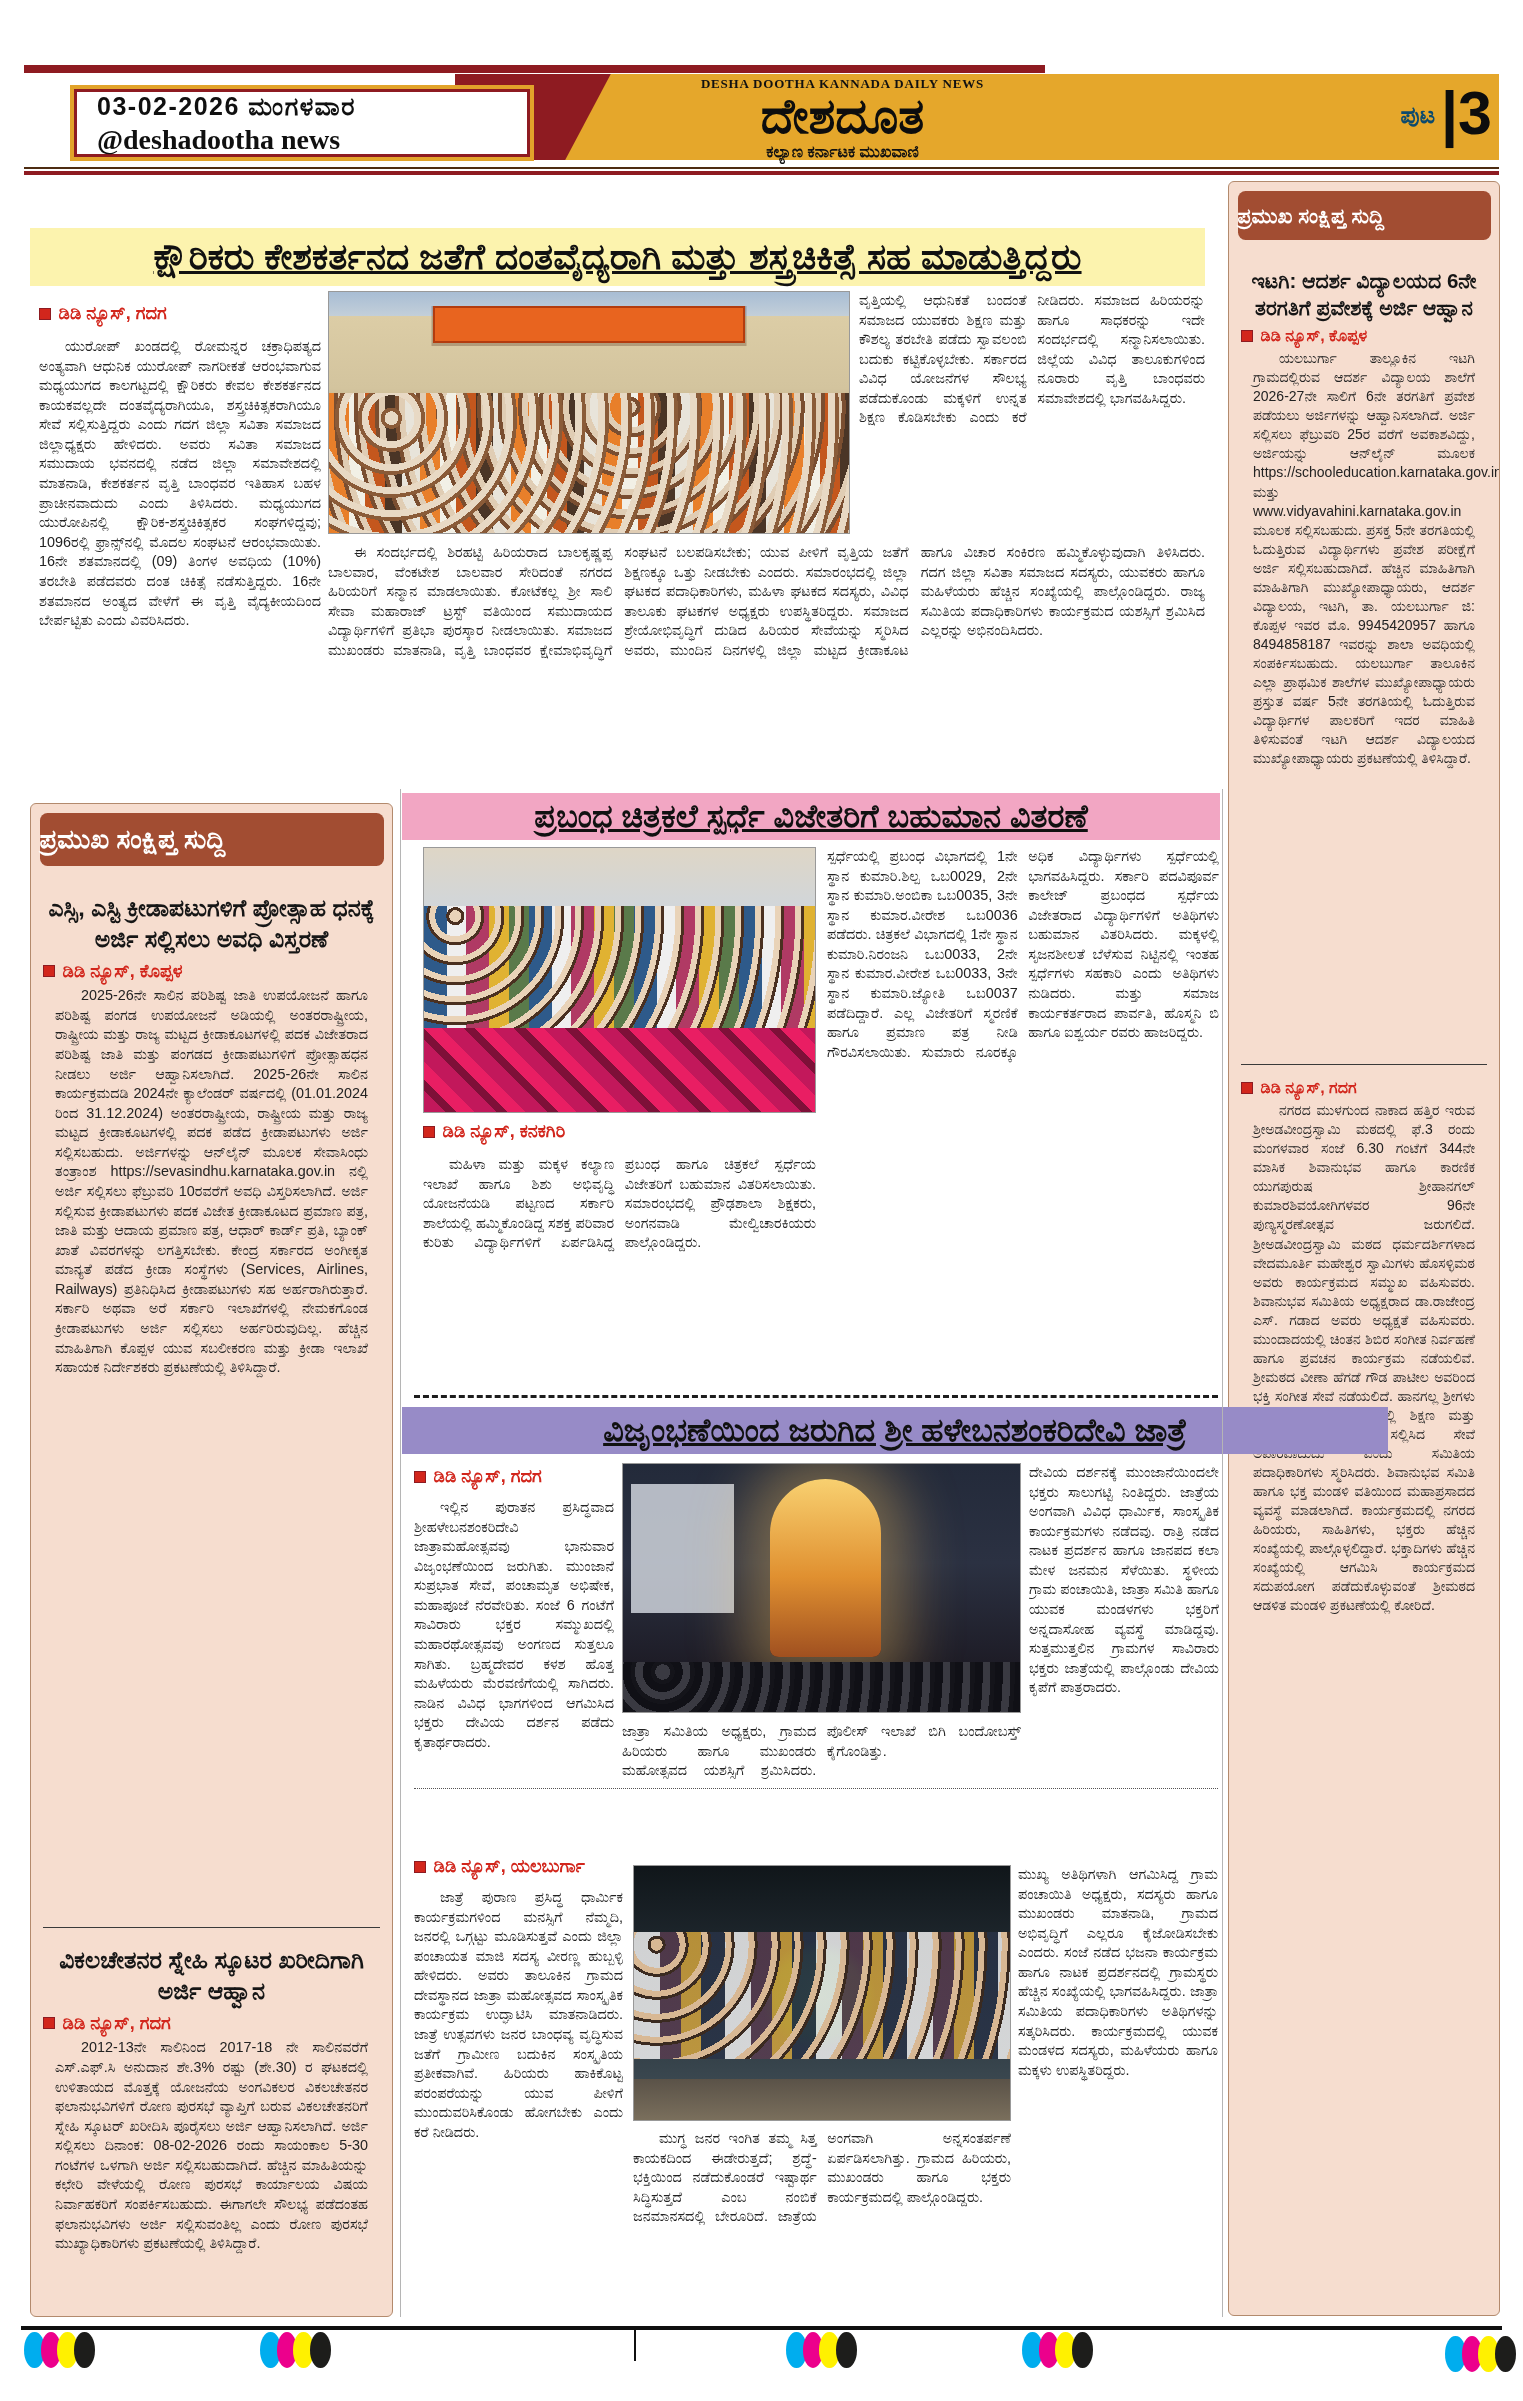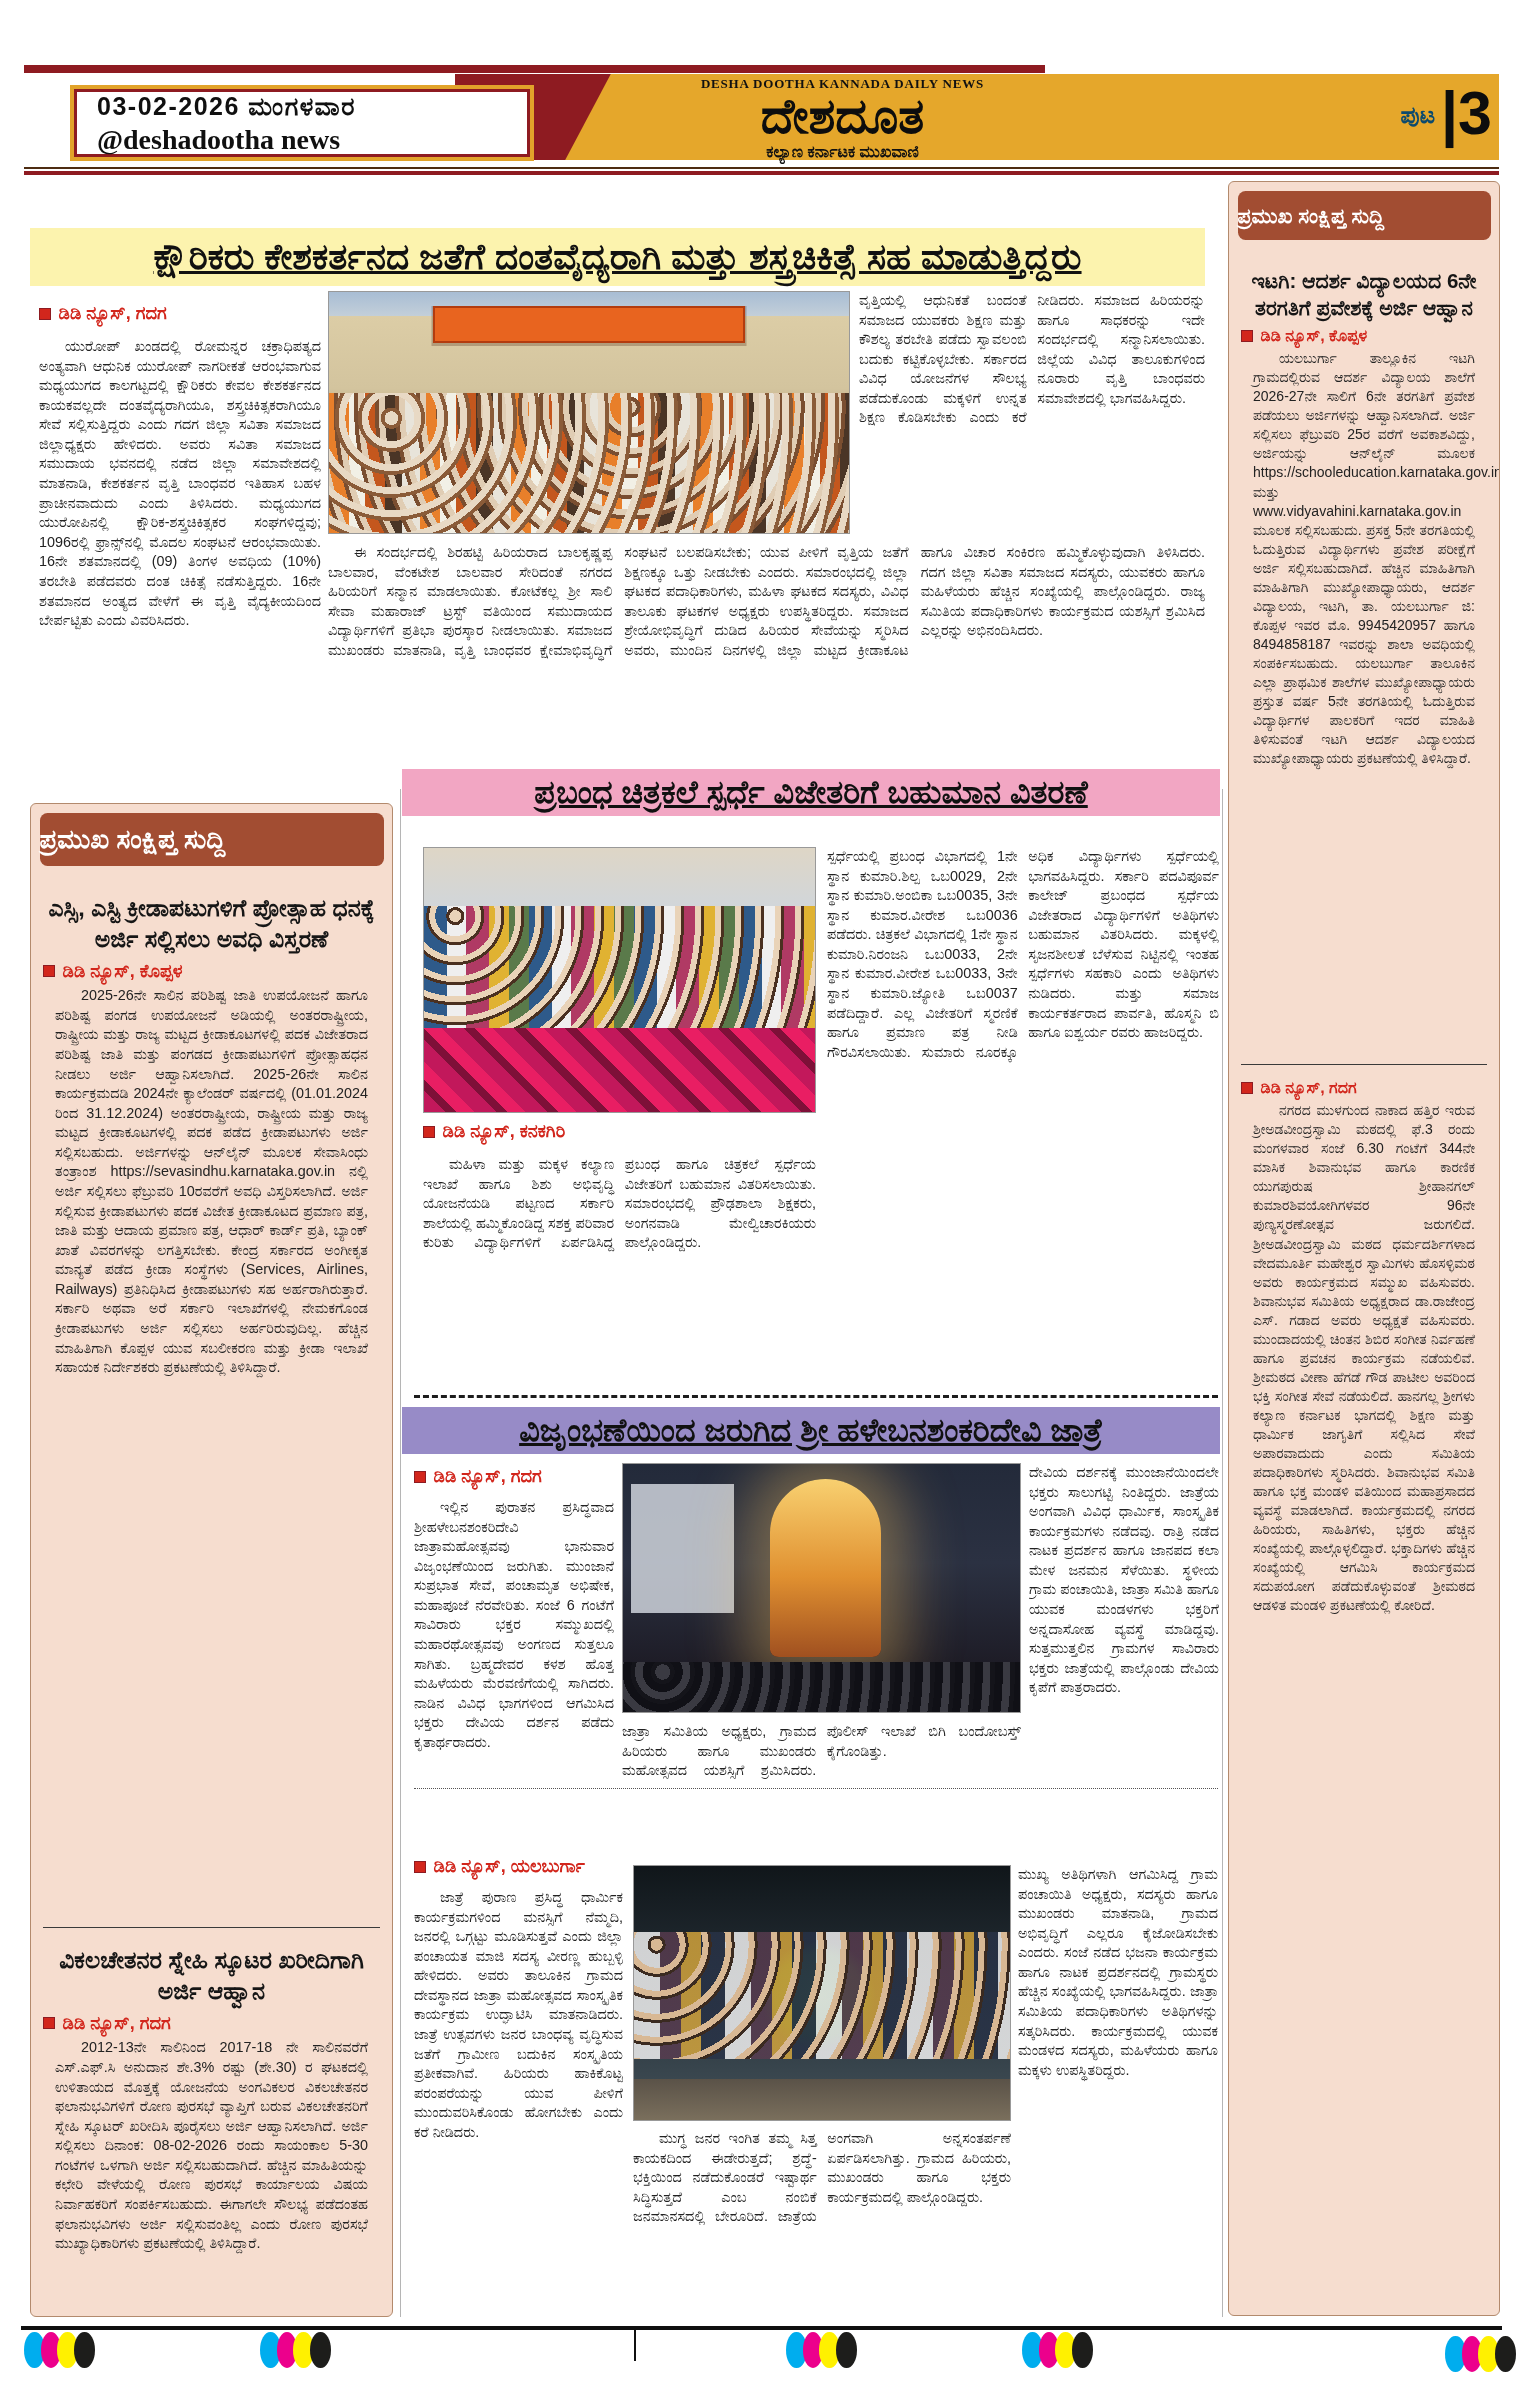--- a/index.html
+++ b/index.html
@@ -185,21 +185,21 @@
     <div class="brief-divider"></div>
     <div class="byline brief-byline" style="font-size:16px;">
       <span class="sq"></span>
       <span>ಡಿಡಿ ನ್ಯೂಸ್, ಗದಗ</span>
     </div>
     <div class="bodytext brief-body" style="height:1024px;font-size:14px;">
       <span class="indent"></span><span>ನಗರದ ಮುಳಗುಂದ ನಾಕಾದ ಹತ್ತಿರ ಇರುವ ಶ್ರೀಅಡವೀಂದ್ರಸ್ವಾಮಿ ಮಠದಲ್ಲಿ ಫೆ.3 ರಂದು ಮಂಗಳವಾರ ಸಂಜೆ 6.30 ಗಂಟೆಗೆ 344ನೇ ಮಾಸಿಕ ಶಿವಾನುಭವ ಹಾಗೂ ಕಾರಣಿಕ ಯುಗಪುರುಷ ಶ್ರೀಹಾನಗಲ್ ಕುಮಾರಶಿವಯೋಗಿಗಳವರ 96ನೇ ಪುಣ್ಯಸ್ಮರಣೋತ್ಸವ ಜರುಗಲಿದೆ. ಶ್ರೀಅಡವೀಂದ್ರಸ್ವಾಮಿ ಮಠದ ಧರ್ಮದರ್ಶಿಗಳಾದ ವೇದಮೂರ್ತಿ ಮಹೇಶ್ವರ ಸ್ವಾಮಿಗಳು ಹೊಸಳ್ಳಿಮಠ ಅವರು ಕಾರ್ಯಕ್ರಮದ ಸಮ್ಮುಖ ವಹಿಸುವರು. ಶಿವಾನುಭವ ಸಮಿತಿಯ ಅಧ್ಯಕ್ಷರಾದ ಡಾ.ರಾಜೇಂದ್ರ ಎಸ್. ಗಡಾದ ಅವರು ಅಧ್ಯಕ್ಷತೆ ವಹಿಸುವರು. ಮುಂದಾದಯಲ್ಲಿ ಚಿಂತನ ಶಿಬಿರ ಸಂಗೀತ ನಿರ್ವಹಣೆ ಹಾಗೂ ಪ್ರವಚನ ಕಾರ್ಯಕ್ರಮ ನಡೆಯಲಿವೆ. ಶ್ರೀಮಠದ ವೀಣಾ ಹೆಗಡೆ ಗೌಡ ಪಾಟೀಲ ಅವರಿಂದ ಭಕ್ತಿ ಸಂಗೀತ ಸೇವೆ ನಡೆಯಲಿದೆ. ಹಾನಗಲ್ಲ ಶ್ರೀಗಳು ಕಲ್ಯಾಣ ಕರ್ನಾಟಕ ಭಾಗದಲ್ಲಿ ಶಿಕ್ಷಣ ಮತ್ತು ಧಾರ್ಮಿಕ ಜಾಗೃತಿಗೆ ಸಲ್ಲಿಸಿದ ಸೇವೆ ಅಪಾರವಾದುದು ಎಂದು ಸಮಿತಿಯ ಪದಾಧಿಕಾರಿಗಳು ಸ್ಮರಿಸಿದರು. ಶಿವಾನುಭವ ಸಮಿತಿ ಹಾಗೂ ಭಕ್ತ ಮಂಡಳಿ ವತಿಯಿಂದ ಮಹಾಪ್ರಸಾದದ ವ್ಯವಸ್ಥೆ ಮಾಡಲಾಗಿದೆ. ಕಾರ್ಯಕ್ರಮದಲ್ಲಿ ನಗರದ ಹಿರಿಯರು, ಸಾಹಿತಿಗಳು, ಭಕ್ತರು ಹೆಚ್ಚಿನ ಸಂಖ್ಯೆಯಲ್ಲಿ ಪಾಲ್ಗೊಳ್ಳಲಿದ್ದಾರೆ. ಭಕ್ತಾದಿಗಳು ಹೆಚ್ಚಿನ ಸಂಖ್ಯೆಯಲ್ಲಿ ಆಗಮಿಸಿ ಕಾರ್ಯಕ್ರಮದ ಸದುಪಯೋಗ ಪಡೆದುಕೊಳ್ಳುವಂತೆ ಶ್ರೀಮಠದ ಆಡಳಿತ ಮಂಡಳಿ ಪ್ರಕಟಣೆಯಲ್ಲಿ ಕೋರಿದೆ.</span>
     </div>
   </div>
 
-  <div class="headline-band band-pink abs" style="left:402px;top:769px;width:818px;height:47px;">
+  <div class="headline-band band-pink abs" style="left:402px;top:793px;width:818px;height:47px;">
     <span>ಪ್ರಬಂಧ ಚಿತ್ರಕಲೆ ಸ್ಪರ್ಧೆ ವಿಜೇತರಿಗೆ ಬಹುಮಾನ ವಿತರಣೆ</span>
   </div>
 
   <div class="photo photo-essay abs" style="left:423px;top:847px;width:393px;height:266px;">
     <div class="people"></div>
     <div class="carpet"></div>
   </div>
 
   <div class="byline abs" style="left:423px;top:1121px;width:303px;">
     <span class="sq"></span>
@@ -209,21 +209,21 @@
   <div class="bodytext abs" style="left:827px;top:847px;width:392px;height:446px;column-count:2;column-gap:10.6px;">
     <span>ಸ್ಪರ್ಧೆಯಲ್ಲಿ ಪ್ರಬಂಧ ವಿಭಾಗದಲ್ಲಿ 1ನೇ ಸ್ಥಾನ ಕುಮಾರಿ.ಶಿಲ್ಪ ಒಬ0029, 2ನೇ ಸ್ಥಾನ ಕುಮಾರಿ.ಅಂಬಿಕಾ ಒಬ0035, 3ನೇ ಸ್ಥಾನ ಕುಮಾರ.ವೀರೇಶ ಒಬ0036 ಪಡೆದರು. ಚಿತ್ರಕಲೆ ವಿಭಾಗದಲ್ಲಿ 1ನೇ ಸ್ಥಾನ ಕುಮಾರಿ.ನಿರಂಜನಿ ಒಬ0033, 2ನೇ ಸ್ಥಾನ ಕುಮಾರ.ವೀರೇಶ ಒಬ0033, 3ನೇ ಸ್ಥಾನ ಕುಮಾರಿ.ಜ್ಯೋತಿ ಒಬ0037 ಪಡೆದಿದ್ದಾರೆ. ಎಲ್ಲ ವಿಜೇತರಿಗೆ ಸ್ಮರಣಿಕೆ ಹಾಗೂ ಪ್ರಮಾಣ ಪತ್ರ ನೀಡಿ ಗೌರವಿಸಲಾಯಿತು. ಸುಮಾರು ನೂರಕ್ಕೂ ಅಧಿಕ ವಿದ್ಯಾರ್ಥಿಗಳು ಸ್ಪರ್ಧೆಯಲ್ಲಿ ಭಾಗವಹಿಸಿದ್ದರು. ಸರ್ಕಾರಿ ಪದವಿಪೂರ್ವ ಕಾಲೇಜ್ ಪ್ರಬಂಧದ ಸ್ಪರ್ಧೆಯ ವಿಜೇತರಾದ ವಿದ್ಯಾರ್ಥಿಗಳಿಗೆ ಅತಿಥಿಗಳು ಬಹುಮಾನ ವಿತರಿಸಿದರು. ಮಕ್ಕಳಲ್ಲಿ ಸೃಜನಶೀಲತೆ ಬೆಳೆಸುವ ನಿಟ್ಟಿನಲ್ಲಿ ಇಂತಹ ಸ್ಪರ್ಧೆಗಳು ಸಹಕಾರಿ ಎಂದು ಅತಿಥಿಗಳು ನುಡಿದರು. ಮತ್ತು ಸಮಾಜ ಕಾರ್ಯಕರ್ತರಾದ ಪಾರ್ವತಿ, ಹೊಸ್ಮನಿ ಬಿ ಹಾಗೂ ಐಶ್ವರ್ಯ ರವರು ಹಾಜರಿದ್ದರು.</span>
   </div>
 
   <div class="bodytext abs" style="left:423px;top:1155px;width:393px;height:138px;column-count:2;column-gap:10.6px;">
     <span class="indent"></span><span>ಮಹಿಳಾ ಮತ್ತು ಮಕ್ಕಳ ಕಲ್ಯಾಣ ಇಲಾಖೆ ಹಾಗೂ ಶಿಶು ಅಭಿವೃದ್ಧಿ ಯೋಜನೆಯಡಿ ಪಟ್ಟಣದ ಸರ್ಕಾರಿ ಶಾಲೆಯಲ್ಲಿ ಹಮ್ಮಿಕೊಂಡಿದ್ದ ಸಶಕ್ತ ಪರಿವಾರ ಕುರಿತು ವಿದ್ಯಾರ್ಥಿಗಳಿಗೆ ಏರ್ಪಡಿಸಿದ್ದ ಪ್ರಬಂಧ ಹಾಗೂ ಚಿತ್ರಕಲೆ ಸ್ಪರ್ಧೆಯ ವಿಜೇತರಿಗೆ ಬಹುಮಾನ ವಿತರಿಸಲಾಯಿತು. ಸಮಾರಂಭದಲ್ಲಿ ಪ್ರೌಢಶಾಲಾ ಶಿಕ್ಷಕರು, ಅಂಗನವಾಡಿ ಮೇಲ್ವಿಚಾರಕಿಯರು ಪಾಲ್ಗೊಂಡಿದ್ದರು.</span>
   </div>
 
   <div class="dash-rule" style="left:414px;top:1395px;width:804px;"></div>
 
-  <div class="headline-band band-purple abs" style="left:402px;top:1407px;width:818px;height:47px;">
+  <div class="headline-band band-purple abs" style="left:402px;top:1407px;width:986px;height:47px;">
     <span>ವಿಜೃಂಭಣೆಯಿಂದ ಜರುಗಿದ ಶ್ರೀ ಹಳೇಬನಶಂಕರಿದೇವಿ ಜಾತ್ರೆ</span>
   </div>
 
   <div class="byline abs" style="left:414px;top:1466px;width:250px;">
     <span class="sq"></span>
     <span>ಡಿಡಿ ನ್ಯೂಸ್, ಗದಗ</span>
   </div>
 
   <div class="photo photo-night1 abs" style="left:622px;top:1463px;width:399px;height:250px;">
     <div class="building"></div>

